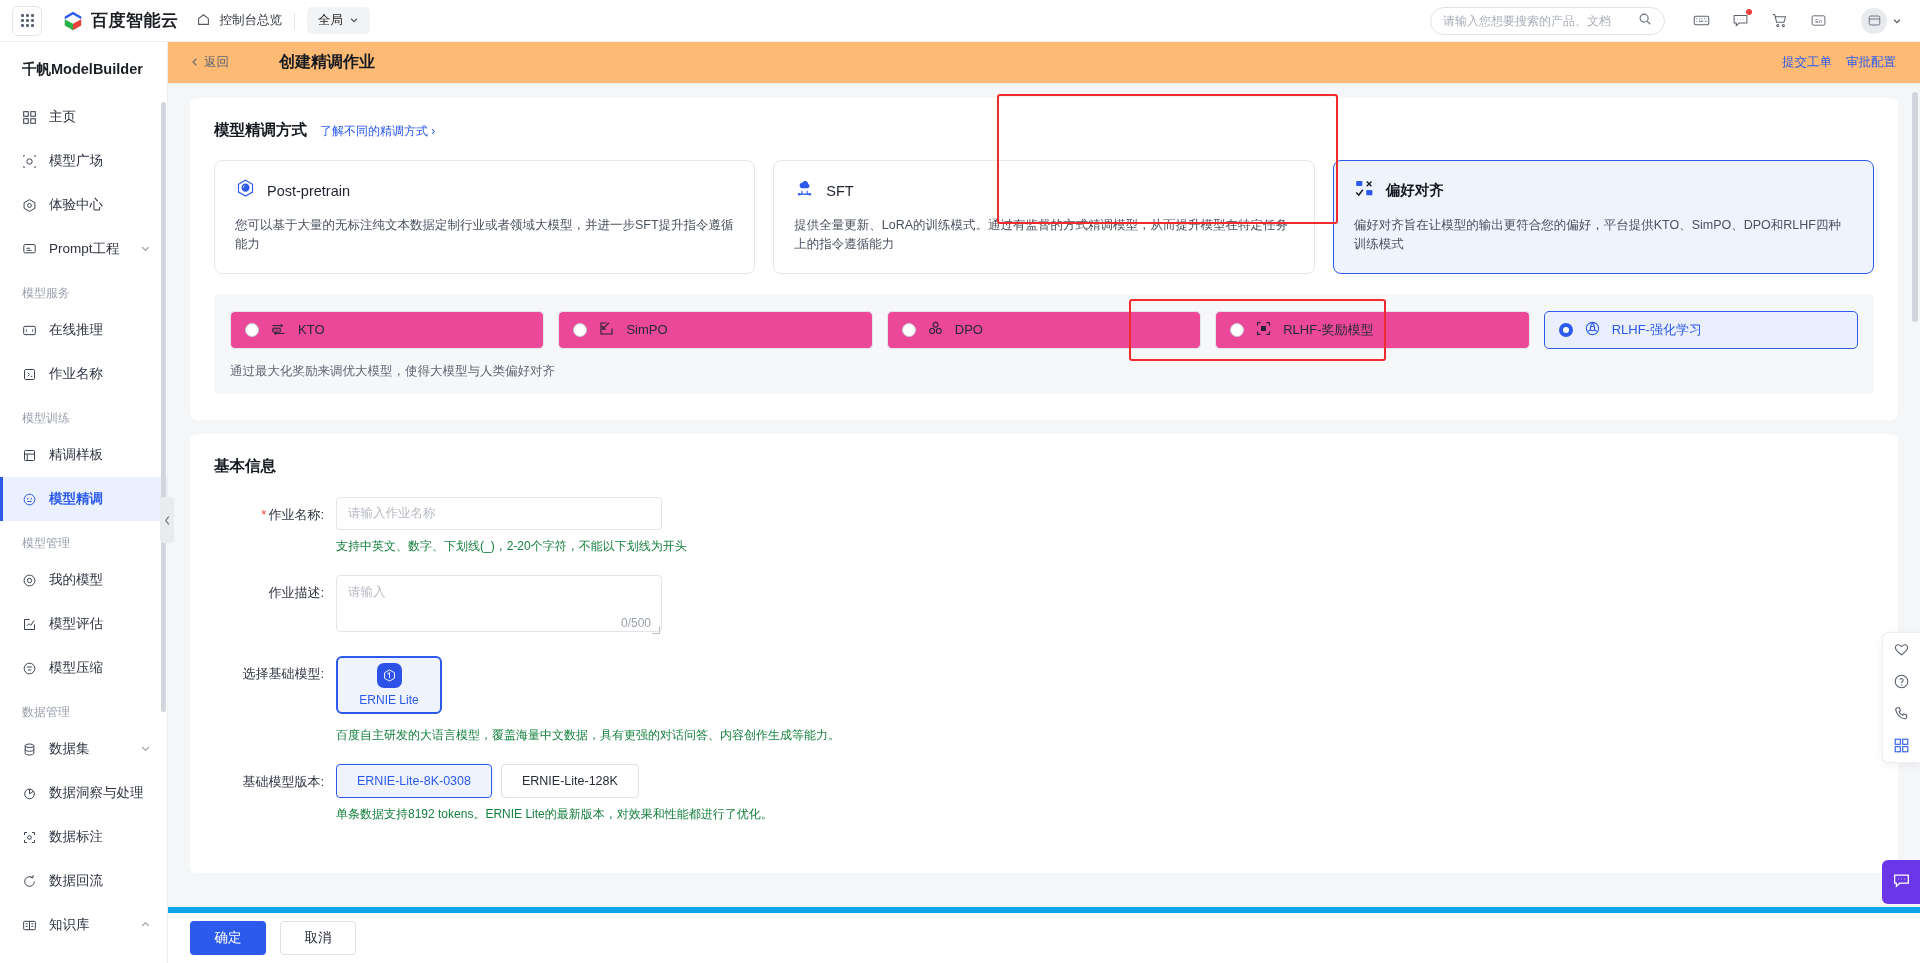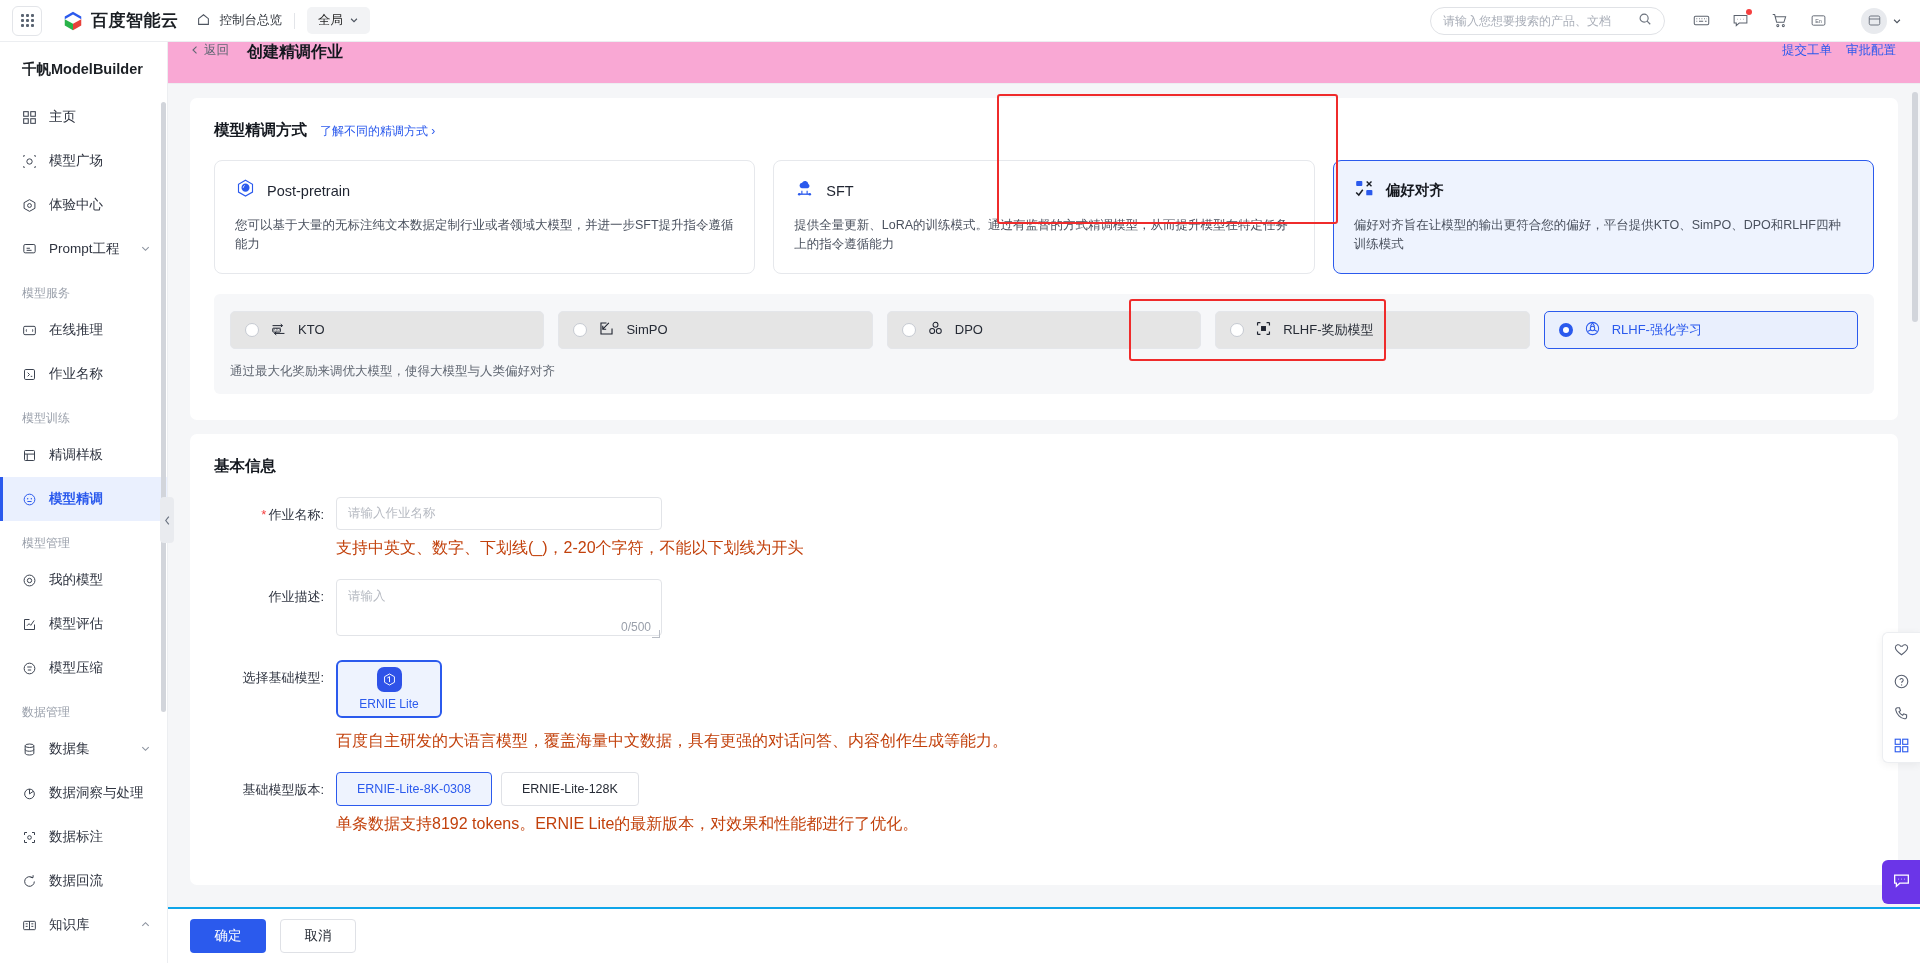--- a/index.html
+++ b/index.html
@@ -96,22 +96,22 @@
 
   .collapse-handle {
     position: absolute; right: -7px; top: 455px; width: 14px; height: 46px;
     background: #e9ebef; border-radius: 4px; display: flex; align-items: center;
     justify-content: center; color: #6a7280; font-size: 10px; cursor: pointer; z-index: 20;
   }
 
   
   .main { flex: 1; display: flex; flex-direction: column; position: relative; min-width: 0; }
   .page-head {
-    height: 42px; background: #f9a8d4; display: flex; align-items: flex-start;
-    padding: 0 24px 0 22px; border-bottom: 1px solid #eceef1; flex-shrink: 0;
+    height: 42px; background: #fdba74; display: flex; align-items: center;
+    padding: 0 24px 0 22px; border-bottom: 1px solid #eceef1; flex-shrink: 0; gap: 32px;
   }
   .back-link { display: flex; align-items: center; gap: 4px; font-size: 12.5px; color: #5f6773; cursor: pointer; }
   .page-title { font-size: 16px; font-weight: bold; margin-left: 18px; color: #14181f; }
   .head-actions { margin-left: auto; display: flex; gap: 14px; }
   .head-actions span { font-size: 12.5px; color: #2b5aed; cursor: pointer; }
 
   .scroll-area {
     flex: 1; overflow-y: auto; overflow-x: hidden; padding: 14px 22px 0 22px;
     position: relative;
   }
@@ -134,21 +134,21 @@
   .method-card.selected .mc-name { font-weight: bold; color: #15181f; }
   .mc-desc { margin-top: 13px; font-size: 12.5px; line-height: 1.55; color: #4a515e; }
 
   .hl-box { position: absolute; border: 2px solid #ef2b2b; border-radius: 3px; pointer-events: none; z-index: 5; }
 
   .mode-bar {
     margin-top: 20px; background: #f6f7f9; border-radius: 6px; padding: 17px 16px 14px 16px;
   }
   .mode-row { display: flex; gap: 14px; }
   .mode-opt {
-    flex: 1; height: 38px; border: 1px solid #e4e6ea; border-radius: 5px; background: #e5e5e5;
+    flex: 1; height: 38px; border: 1px solid #e4e6ea; border-radius: 5px; background: #ec4899;
     display: flex; align-items: center; padding: 0 14px; gap: 11px; cursor: pointer;
     font-size: 13px; color: #262b35;
   }
   .mode-opt.selected { border: 1px solid #2b5aed; background: #e9effd; color: #2b5aed; }
   .radio { width: 14px; height: 14px; border: 1px solid #c6cad2; border-radius: 50%; flex-shrink: 0; background:#fff; }
   .mode-opt.selected .radio {
     border: 4px solid #2b5aed; background: #fff; box-shadow: inset 0 0 0 2px #fff;
   }
   .mode-hint { margin-top: 14px; font-size: 12.5px; color: #606772; }
 
@@ -170,21 +170,21 @@
     width: 326px; height: 57px; border: 1px solid #e2e4e8; border-radius: 4px;
     padding: 8px 11px; font-size: 12.5px; outline: none; resize: none;
     font-family: inherit; color: #222;
   }
   .txt-area::placeholder { color: #b6bac2; }
   .counter { position: absolute; right: 11px; bottom: 6px; font-size: 12px; color: #9aa0ab; }
   .resize-grip {
     position: absolute; right: 2px; bottom: 2px; width: 8px; height: 8px;
     border-right: 1px solid #b9bdc5; border-bottom: 1px solid #b9bdc5;
   }
-  .help-text { margin-top: 8px; font-size: 16px; color: #c2410c; }
+  .help-text { margin-top: 8px; font-size: 12px; color: #15803d; }
 
   .model-tile {
     width: 106px; height: 58px; border: 2px solid #2b5aed; border-radius: 6px;
     background: #eef3fe; display: flex; flex-direction: column; align-items: center;
     justify-content: center; gap: 5px; cursor: pointer;
   }
   .model-tile-icon {
     width: 25px; height: 25px; background: #2e52e8; border-radius: 7px;
     display: flex; align-items: center; justify-content: center;
   }
@@ -193,21 +193,21 @@
   .ver-row { display: flex; gap: 9px; }
   .ver-btn {
     height: 34px; border: 1px solid #dfe1e6; border-radius: 4px; background: #fff;
     display: flex; align-items: center; justify-content: center; padding: 0 20px;
     font-size: 12.5px; color: #262b35; cursor: pointer;
   }
   .ver-btn.selected { border: 1.5px solid #2b5aed; background: #eef3fe; color: #2b5aed; }
 
   
   .footer-bar {
-    height: 56px; background: #fff; border-top: 2px solid #0ea5e9;
+    height: 56px; background: #fff; border-top: 6px solid #0ea5e9;
     display: flex; align-items: center; padding-left: 22px; gap: 14px; flex-shrink: 0;
   }
   .btn-primary {
     width: 76px; height: 34px; background: #2b5aed; color: #fff; border: 0;
     border-radius: 4px; font-size: 13.5px; cursor: pointer; font-family: inherit;
   }
   .btn-default {
     width: 76px; height: 34px; background: #fff; color: #262b35; border: 1px solid #dfe1e6;
     border-radius: 4px; font-size: 13.5px; cursor: pointer; font-family: inherit;
   }

